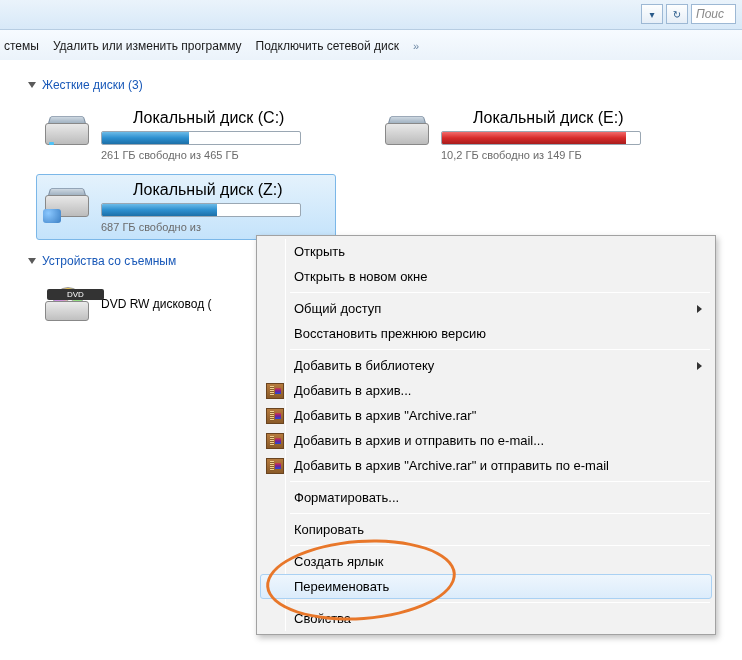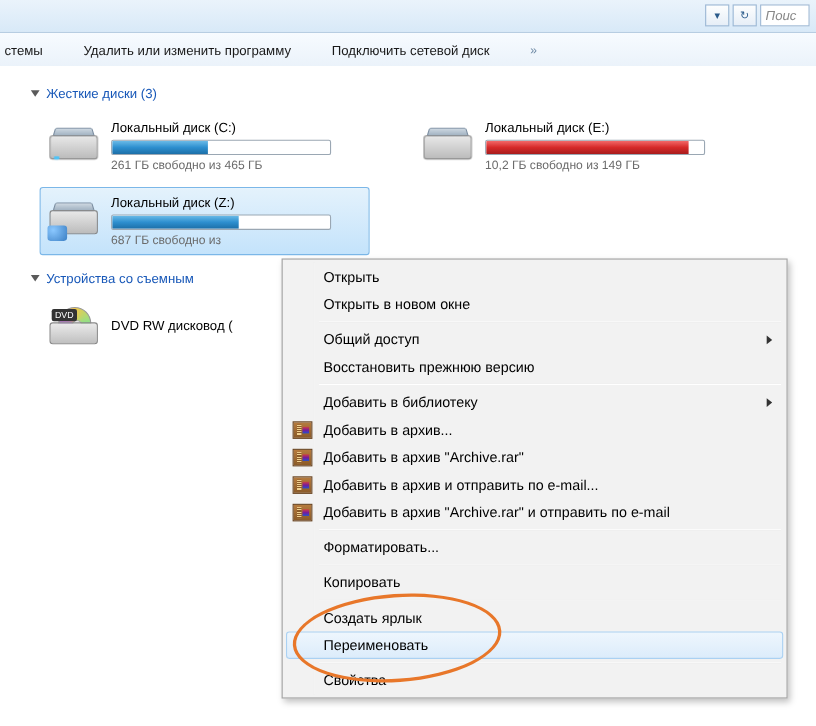--- a/index.html
+++ b/index.html
@@ -46,21 +46,21 @@
     line-height: 18px;
     overflow: hidden;
   }
   .menubar {
     height: 28px;
     background: linear-gradient(#f7fbff, #eaf2fa);
     border-bottom: 1px solid #d0dde9;
     display: flex;
     align-items: center;
     padding: 16px 4px;
-    gap: 37px;
+    gap: 14px;
     color: #1a1a1a;
     font-size: 12px;
   }
   .menubar span { white-space: nowrap; }
   .chev { color: #6b87a3; font-size: 11px; }
   .content {
     position: absolute;
     left: 0; right: 0; top: 60px; bottom: 0;
     background: #fff;
     padding: 18px 10px 10px 28px;
@@ -134,24 +134,24 @@
     background: linear-gradient(#eaeaea,#c0c0c0);
     border:1px solid #888; border-radius:3px;
   }
   .dvd-icon .disc {
     position:absolute; left:10px; top:2px; width:30px; height:30px; border-radius:50%;
     background: conic-gradient(#f3c94b,#8be28b,#7ec8f0,#c78bf0,#f3c94b);
     border:1px solid #999;
   }
   .dvd-icon .disc::after { content:""; position:absolute; left:11px; top:11px; width:8px; height:8px; border-radius:50%; background:#fff; border:1px solid #aaa;}
   .dvd-icon .label {
-    position:absolute; left:4px; top:4px; background:#333; color:#fff; font-size:8px; padding:1px 3px; border-radius:2px;
+    position:absolute; left:4px; top:4px; background:#333; color:#fff; font-size:8px; padding:1px 20px; border-radius:2px;
   }
   .drive-info { flex: 1; }
-  .drive-name { font-size: 12px; color: #000; margin-bottom: 4px; }
+  .drive-name { font-size: 16px; color: #000; margin-bottom: 4px; margin-left: 32px; }
   .bar {
     height: 14px;
     border: 1px solid #9aa7b3;
     border-radius: 2px;
     background: #fff;
     overflow: hidden;
     margin-bottom: 4px;
     width: 200px;
   }
   .bar-fill {

